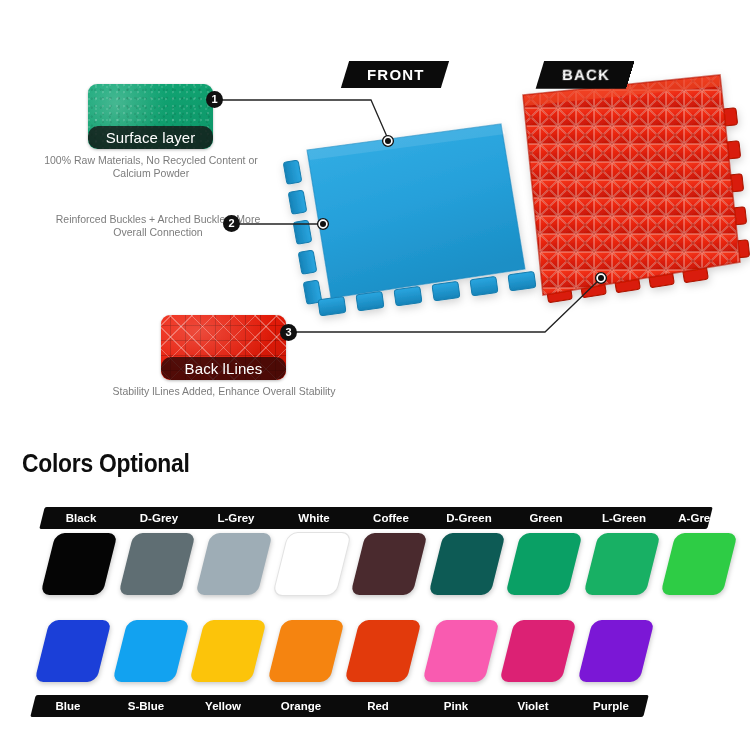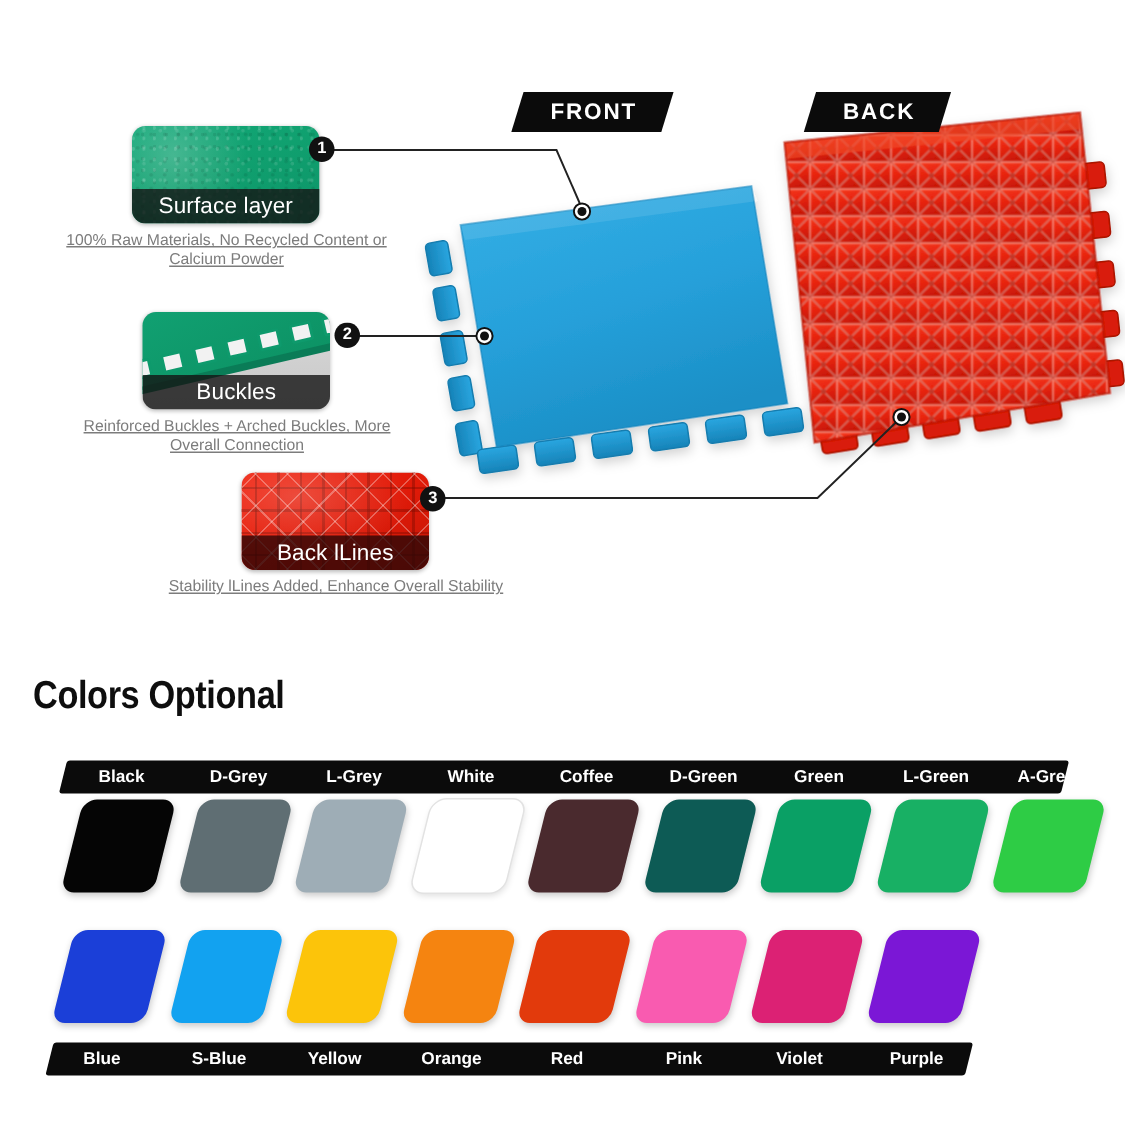--- a/index.html
+++ b/index.html
@@ -43,31 +43,31 @@
   .thumb-bar {
     position: absolute;
     left: 0; right: 0; bottom: 0;
     height: 23px;
     background: rgba(20,20,20,0.80);
     color: #fff;
     font-size: 15px;
     line-height: 23px;
     text-align: center;
     letter-spacing: .1px;
+    border-radius: 10px;
   }
   .thumb-bar.on-red { background: rgba(40,6,6,0.78); }
 
   .caption {
     margin-top: 5px;
     width: 230px;
     font-size: 10.5px;
     line-height: 1.25;
     color: #7c7c7c;
     text-align: center;
-    text-decoration: underline;
   }
 
   
   .art-green {
     background:
       radial-gradient(circle at 22% 30%, rgba(255,255,255,.22), transparent 46%),
       linear-gradient(160deg, #12a878 0%, #10a06f 45%, #0d9468 100%);
   }
   .art-green::after {
     content:"";
@@ -321,36 +321,20 @@
     <div class="callout" style="left:88px; top:84px;">
       <div class="thumb">
         <div class="thumb-art art-green"></div>
         <div class="thumb-bar">Surface layer</div>
       </div>
       <div class="caption" style="margin-left:-52px;">100% Raw Materials, No Recycled Content or Calcium Powder</div>
       <div class="badge" style="left:118px; top:7px;">1</div>
     </div>
 
     <div class="callout" style="left:95px; top:208px;">
-      <div class="thumb">
-        <div class="thumb-art art-buckles">
-          <div class="slab"></div>
-          <div class="edge"></div>
-          <div class="tabs">
-              <i></i>
-              <i></i>
-              <i></i>
-              <i></i>
-              <i></i>
-              <i></i>
-              <i></i>
-            </div>
-        </div>
-        <div class="thumb-bar">Buckles</div>
-      </div>
       <div class="caption" style="margin-left:-52px;">Reinforced Buckles + Arched Buckles, More Overall Connection</div>
       <div class="badge" style="left:128px; top:7px;">2</div>
     </div>
 
     <div class="callout" style="left:161px; top:315px;">
       <div class="thumb">
         <div class="thumb-art art-red"></div>
         <div class="thumb-bar on-red">Back lLines</div>
       </div>
       <div class="caption" style="margin-left:-52px;">Stability lLines Added, Enhance Overall Stability</div>

